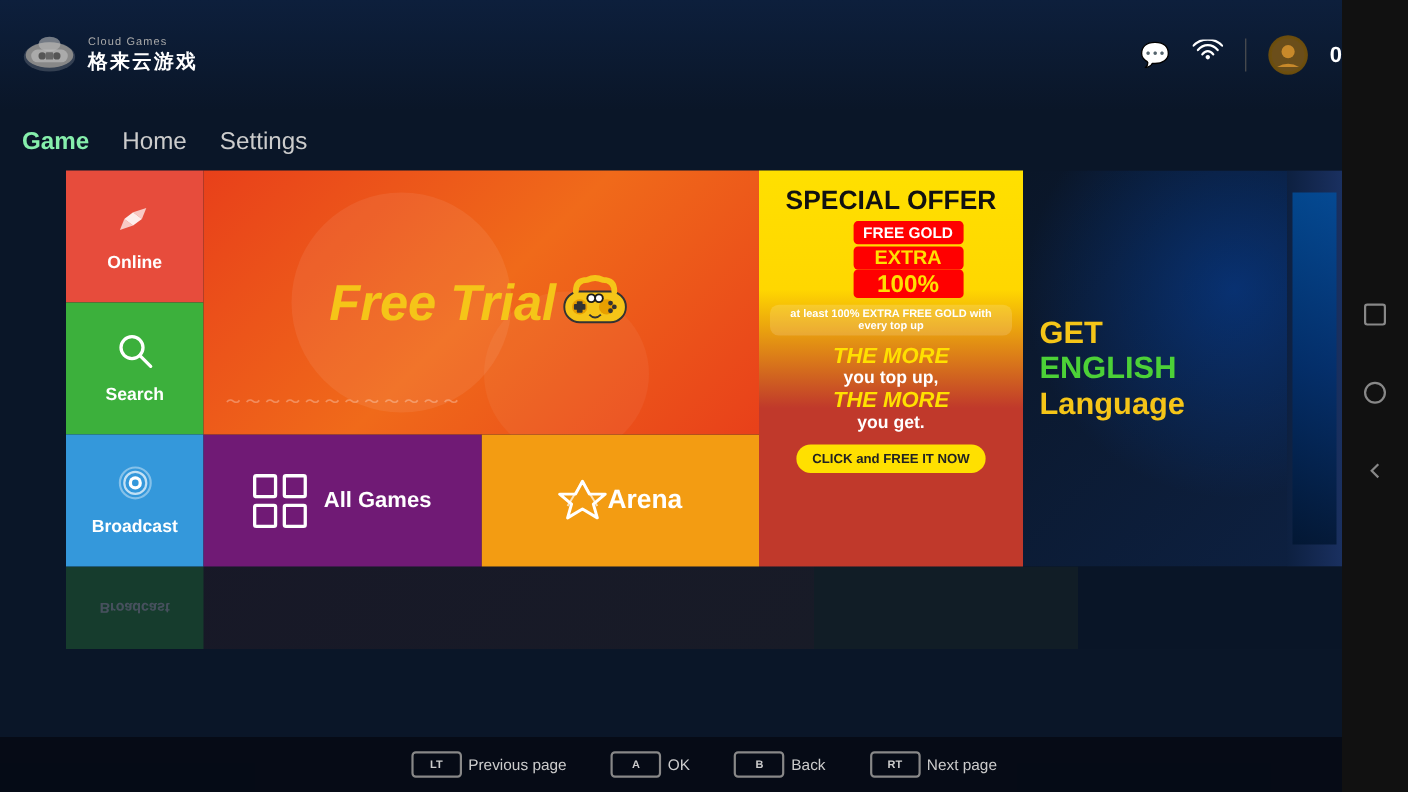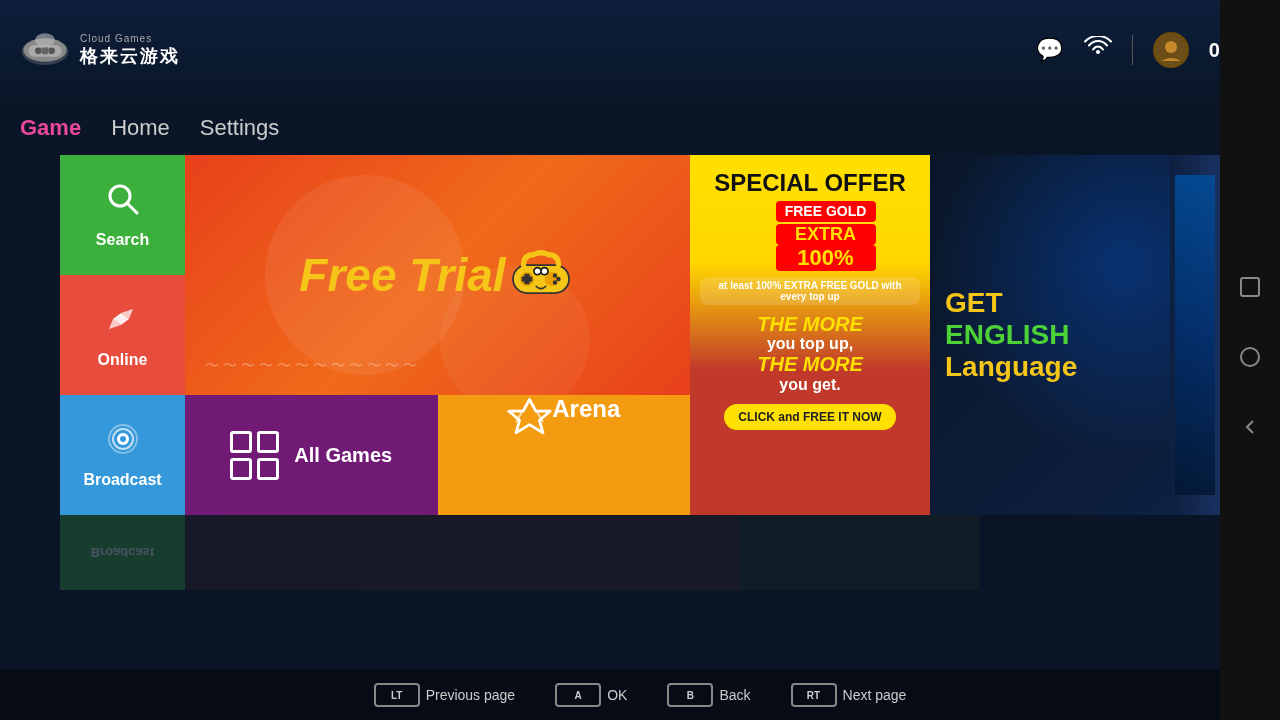--- a/index.html
+++ b/index.html
@@ -84,21 +84,21 @@
       padding: 0 20px;
       gap: 30px;
       height: 55px;
     }
     .nav-item {
       font-size: 22px;
       cursor: pointer;
       padding: 5px 0;
     }
     .nav-item.active {
-      color: #ec4899;
+      color: #86efac;
       font-weight: bold;
     }
     .nav-item.inactive {
       color: #ccc;
     }
 
     
     .main-grid {
       display: flex;
       padding: 0 60px;
@@ -225,21 +225,21 @@
     .all-games-label {
       color: white;
       font-size: 20px;
       font-weight: bold;
     }
 
     .tile-arena {
       flex: 1;
       background: #f39c12;
       display: flex;
-      align-items: flex-start;
+      align-items: center;
       justify-content: center;
       gap: 0;
       cursor: pointer;
     }
     .arena-label {
       color: white;
       font-size: 24px;
       font-weight: bold;
     }
 
@@ -446,38 +446,38 @@
 
 <nav class="nav">
   <span class="nav-item active">Game</span>
   <span class="nav-item inactive">Home</span>
   <span class="nav-item inactive">Settings</span>
 </nav>
 
 <div class="main-grid">
 
   <div class="sidebar-tiles">
-    <div class="sidebar-tile tile-search">
-      <span class="tile-icon">
-        <svg width="36" height="36" viewBox="0 0 36 36" fill="none">
-          <circle cx="15" cy="15" r="10" stroke="white" stroke-width="3"></circle>
-          <line x1="22" y1="22" x2="32" y2="32" stroke="white" stroke-width="3" stroke-linecap="round"></line>
-        </svg>
-      </span>
-      <span class="tile-label">Search</span>
-    </div>
     <div class="sidebar-tile tile-online">
       <span class="tile-icon">
         <svg width="36" height="36" viewBox="0 0 36 36" fill="none">
           <path d="M8 18 L16 12 L24 18 L16 24 Z" fill="white" opacity="0.9"></path>
           <path d="M16 12 L28 8 L24 18 Z" fill="white" opacity="0.7"></path>
           <path d="M8 18 L4 28 L16 24 Z" fill="white" opacity="0.7"></path>
         </svg>
       </span>
       <span class="tile-label">Online</span>
+    </div>
+    <div class="sidebar-tile tile-search">
+      <span class="tile-icon">
+        <svg width="36" height="36" viewBox="0 0 36 36" fill="none">
+          <circle cx="15" cy="15" r="10" stroke="white" stroke-width="3"></circle>
+          <line x1="22" y1="22" x2="32" y2="32" stroke="white" stroke-width="3" stroke-linecap="round"></line>
+        </svg>
+      </span>
+      <span class="tile-label">Search</span>
     </div>
     <div class="sidebar-tile tile-broadcast">
       <span class="tile-icon">
         <svg width="36" height="36" viewBox="0 0 36 36" fill="none">
           <circle cx="18" cy="18" r="6" fill="white"></circle>
           <circle cx="18" cy="18" r="10" stroke="white" stroke-width="2" fill="none" opacity="0.7"></circle>
           <circle cx="18" cy="18" r="14" stroke="white" stroke-width="2" fill="none" opacity="0.4"></circle>
           <circle cx="18" cy="18" r="3" fill="#3498db"></circle>
         </svg>
       </span>

